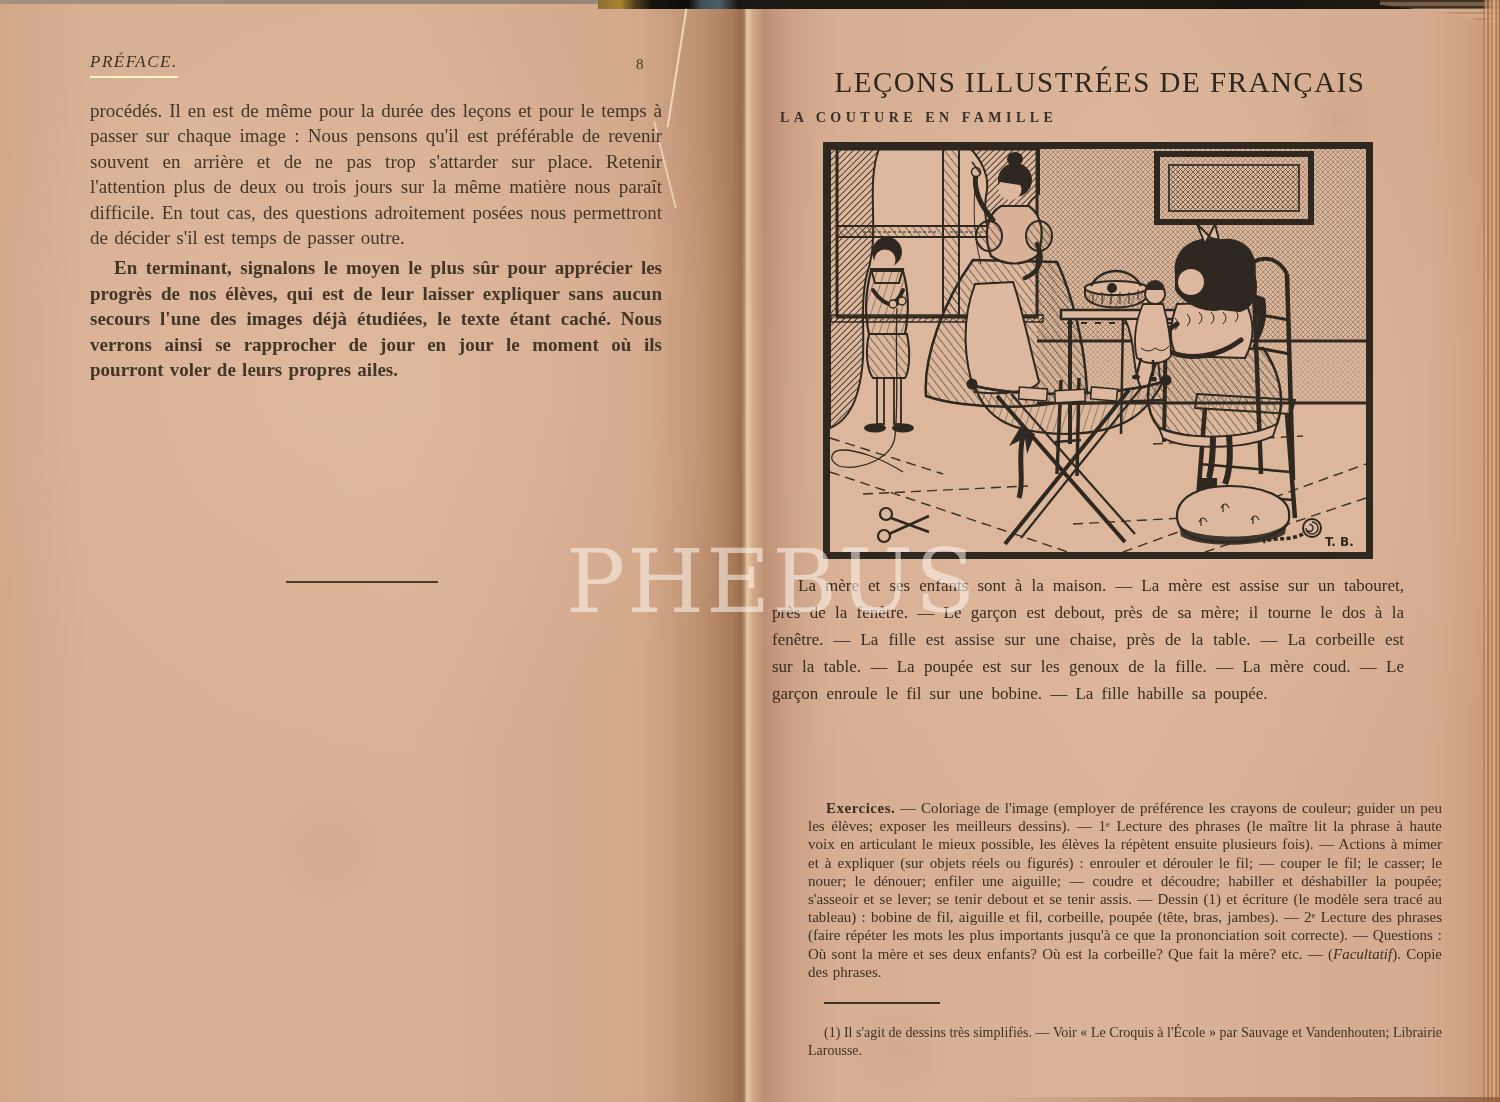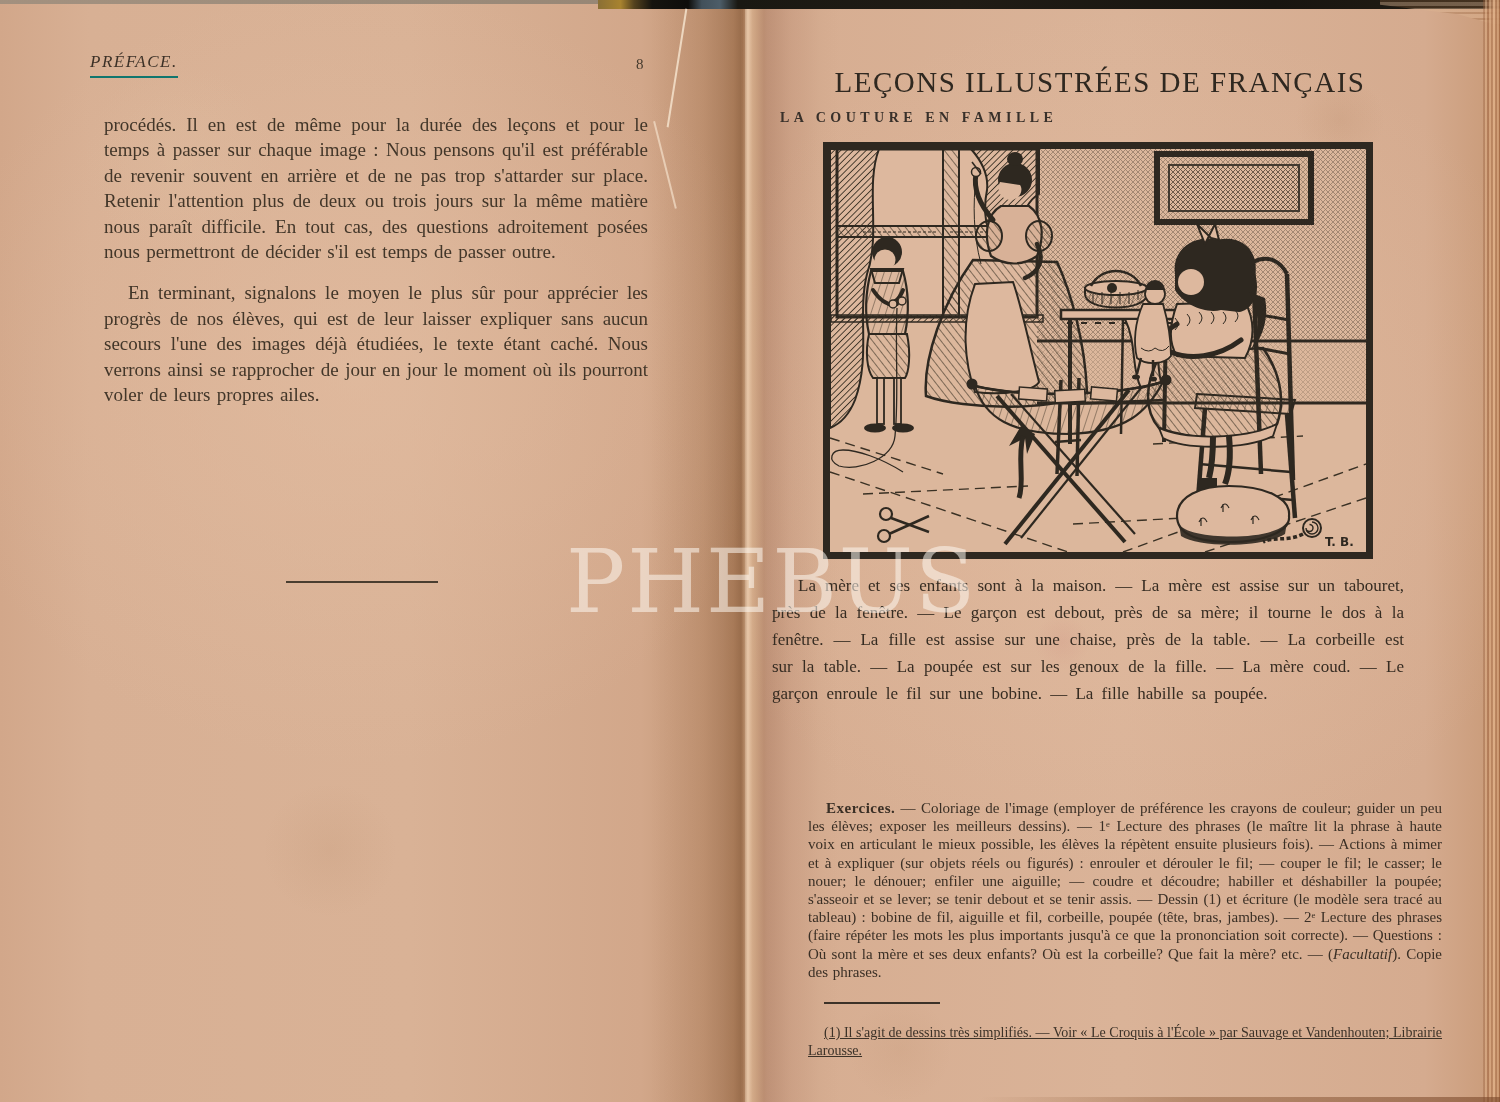--- a/index.html
+++ b/index.html
@@ -80,30 +80,30 @@
       radial-gradient(circle 90px at 330px 850px, rgba(150,100,60,.08), rgba(150,100,60,0) 75%),
       radial-gradient(circle 60px at 1340px 120px, rgba(150,100,60,.10), rgba(150,100,60,0) 75%),
       radial-gradient(circle 120px at 180px 160px, rgba(225,195,165,.25), rgba(225,195,165,0) 80%),
       radial-gradient(circle 70px at 900px 1050px, rgba(150,100,60,.07), rgba(150,100,60,0) 75%);
   }
 
   
   .lp-header{
     position:absolute;left:90px;top:52px;
     font-style:italic;font-size:17px;letter-spacing:1.5px;color:#3c3127;
-    border-bottom:2px solid #0f766e;padding-bottom:4px;
+    border-bottom:2px solid #fef9c3;padding-bottom:4px;
   }
   .lp-pagenum{position:absolute;left:636px;top:56px;font-size:15px;color:#453a2d;}
   .lp-text{
     position:absolute;left:88px;top:96px;width:576px;
     font-size:19px;line-height:25.4px;color:#423629;
     text-align:justify;word-spacing:1.5px;
   }
-  .lp-text p{margin:16px;}
-  .lp-text p + p{margin-top:5px;text-indent:24px;}
+  .lp-text p{margin:2px;}
+  .lp-text p + p{margin-top:5px;text-indent:24px;font-weight:bold;}
   .lp-divider{position:absolute;left:286px;top:581px;width:152px;height:2px;background:#4a3e30;}
 
   
   .rp-title{
     position:absolute;left:780px;top:66px;width:640px;text-align:center;
     font-size:29px;font-weight:normal;letter-spacing:1.5px;color:#2f2820;
     font-family:"Liberation Serif","DejaVu Serif",serif;
   }
   .rp-subtitle{
     position:absolute;left:780px;top:110px;width:640px;
@@ -121,21 +121,21 @@
   .rp-lesson p{margin:0;text-indent:26px;}
   .rp-ex{
     position:absolute;left:808px;top:766px;width:634px;
     font-size:15px;line-height:18.2px;color:#3a2f25;
     text-align:justify;word-spacing:1px;text-indent:18px;margin-top:33px;
   }
   .rp-ex b{letter-spacing:.5px;}
   .fn-rule{position:absolute;left:824px;top:1002px;width:116px;height:2px;background:#3c3228;}
   .rp-footnote{
     position:absolute;left:808px;top:1010px;width:634px;
-    font-size:14px;line-height:18px;color:#3c3228;text-indent:16px;text-align:justify;text-decoration:underline;
+    font-size:14px;line-height:18px;color:#3c3228;text-indent:16px;text-align:justify;
   }
   
   .watermark{
     position:absolute;left:566px;top:527px;z-index:60;pointer-events:none;
     font-family:"DejaVu Serif",serif;font-size:88px;font-weight:400;
     color:rgba(253,248,240,.55);letter-spacing:2px;line-height:1;margin-top:11px;
   }
 </style>
 </head>
 <body>

